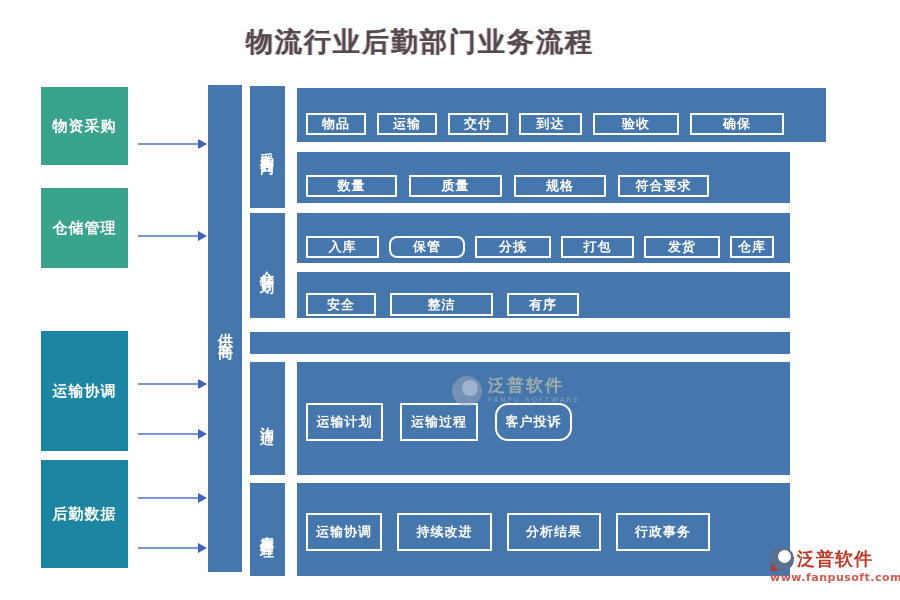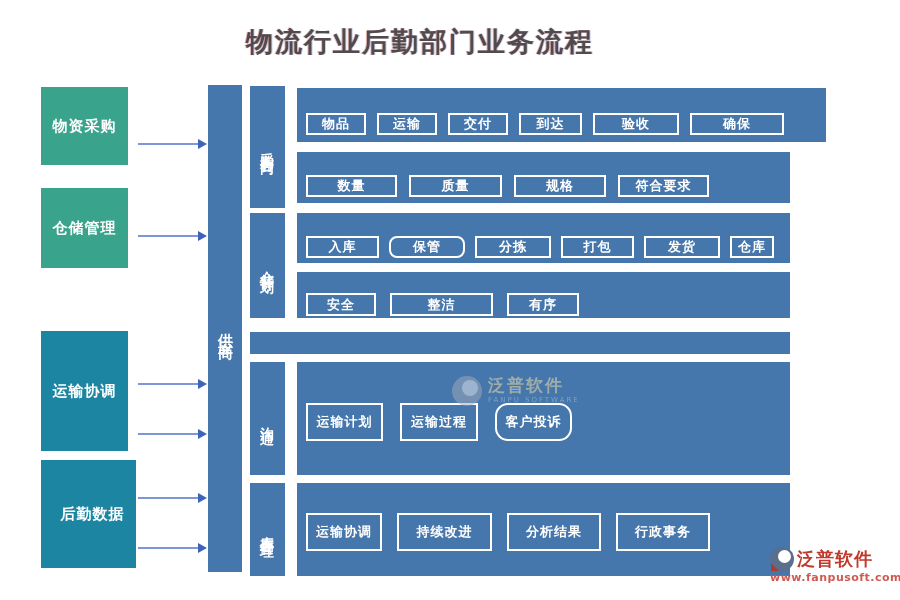--- a/index.html
+++ b/index.html
@@ -67,21 +67,21 @@
 </head>
 <body>
 
 <div id="stage">
   <div class="title">物流行业后勤部门业务流程</div>
 
   <div id="left-nodes">
       <div class="lnode green" style="left: 41px; top: 87px; width: 87px; height: 78px;">物资采购</div>
       <div class="lnode green" style="left: 41px; top: 188px; width: 87px; height: 80px;">仓储管理</div>
       <div class="lnode teal" style="left: 41px; top: 331px; width: 87px; height: 120px;">运输协调</div>
-      <div class="lnode teal" style="left: 41px; top: 460px; width: 87px; height: 108px; padding-left: 8px;">后勤数据</div>
+      <div class="lnode teal" style="left: 41px; top: 460px; width: 87px; height: 108px;">后勤数据</div>
     </div>
   <div id="arrows">
       <div class="arrow" style="left: 138px; top: 143px; width: 60px;"></div>
       <div class="arrow" style="left: 138px; top: 235px; width: 60px;"></div>
       <div class="arrow" style="left: 138px; top: 383px; width: 60px;"></div>
       <div class="arrow" style="left: 138px; top: 433px; width: 60px;"></div>
       <div class="arrow" style="left: 138px; top: 497px; width: 60px;"></div>
       <div class="arrow" style="left: 138px; top: 547px; width: 60px;"></div>
     </div>
 

